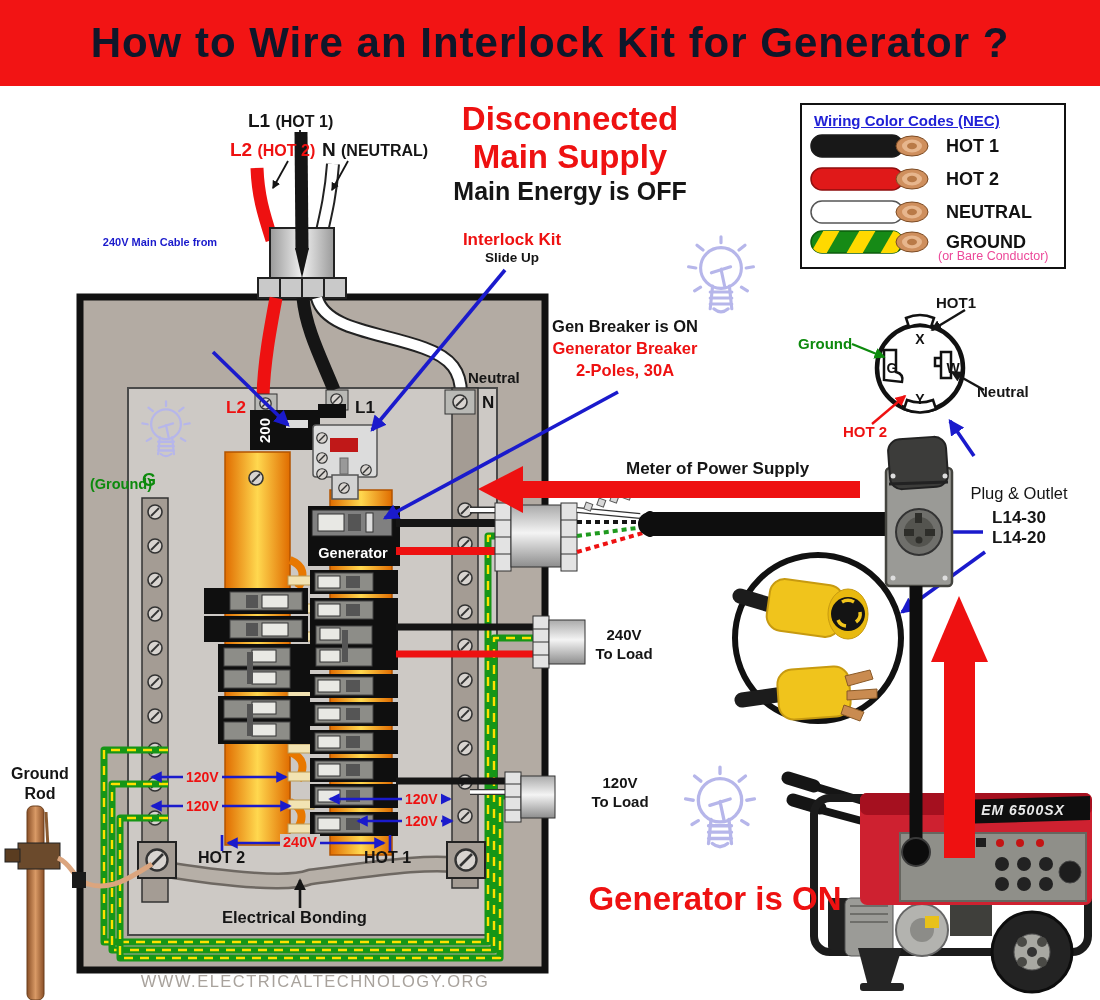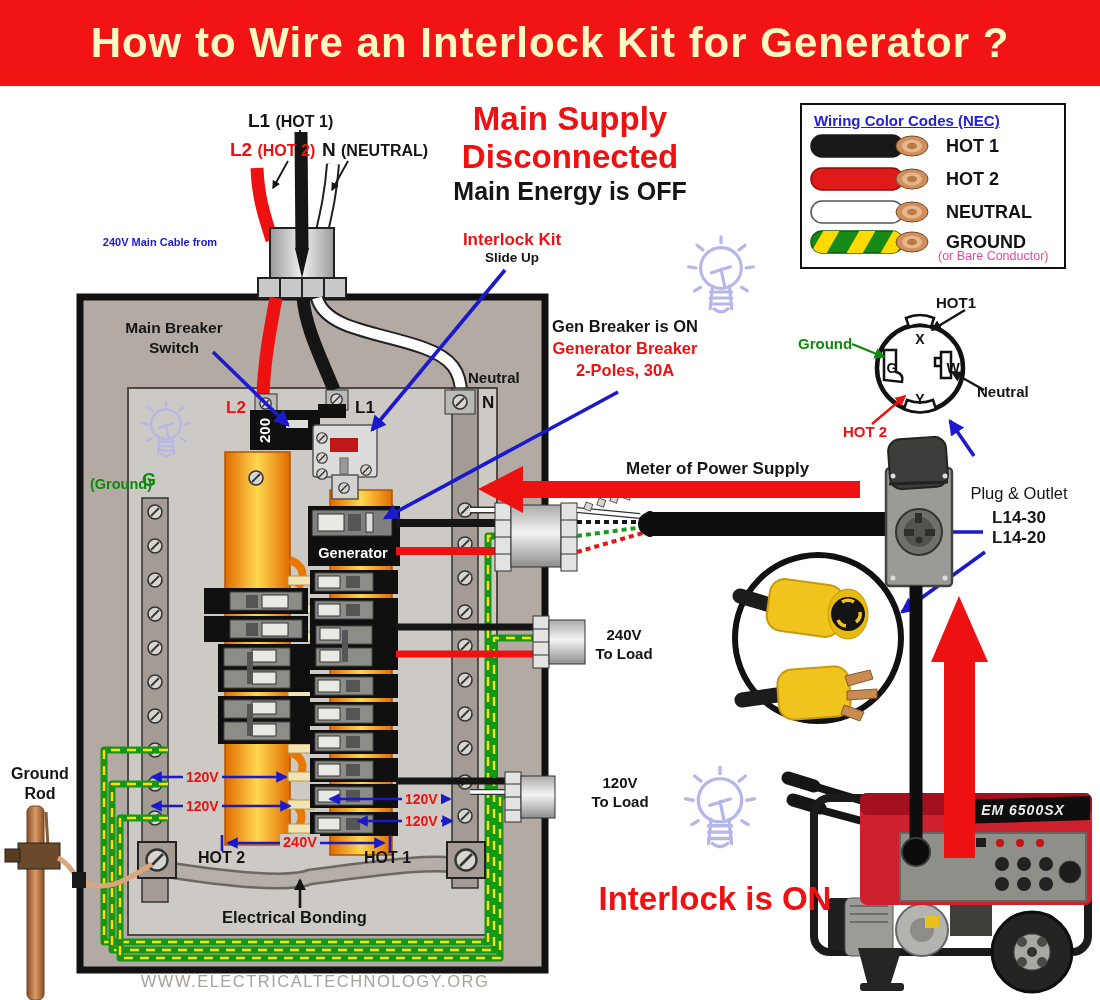--- a/index.html
+++ b/index.html
@@ -2,21 +2,21 @@
 <html><head>
 <meta charset="utf-8">
 <style>
   html,body{margin:0;padding:0;background:#fff;}
   .stage{position:relative;width:1100px;height:1000px;background:#fff;overflow:hidden;
          font-family:"Liberation Sans",sans-serif;}
   .abs{position:absolute;}
   svg{display:block;}
   svg text{font-family:"Liberation Sans",sans-serif;}
   .hdr{left:0;top:0;width:1100px;height:86px;background:#f21414;display:flex;align-items:center;justify-content:center;}
-  .hdr-t{color:#fef9c3;font-size:42px;font-weight:800;letter-spacing:1px;white-space:nowrap;}
+  .hdr-t{color:#0f172a;font-size:42px;font-weight:800;letter-spacing:1px;white-space:nowrap;}
   .lbl{white-space:nowrap;line-height:1.15;}
   .b{font-weight:bold;}
   .red{color:#ee1111;} .blue{color:#1a1acc;} .green{color:#0d8a0d;} .blk{color:#151515;}
   .ctr{text-align:center;}
   .status-l12{font-size:33px;font-weight:800;color:#ee1111;line-height:1.15;}
   .status-l3{font-size:25px;font-weight:600;color:#151515;line-height:1.1;margin-top:2px;}
   .chip{background:#cdc9c5;padding:0 3px;font-weight:bold;font-size:14px;color:#ee1111;}
   .codes{left:800px;top:103px;width:262px;height:162px;border:2px solid #111;background:#fff;}
   .codes-title{position:absolute;left:12px;top:7px;font-size:15px;font-weight:bold;color:#2121d6;text-decoration:underline;}
   .code-row{position:absolute;left:8px;display:flex;align-items:center;height:26px;}
@@ -456,38 +456,34 @@
   <span>L1</span>&nbsp;<span style="font-size:16px">(HOT 1)</span>
 </div>
 <div class="abs lbl b red" style="left:230px;top:139px;font-size:19px">
   <span>L2</span>&nbsp;<span style="font-size:16px">(HOT 2)</span>
 </div>
 <div class="abs lbl b blk" style="left:322px;top:139px;font-size:19px">
   <span>N</span>&nbsp;<span style="font-size:16px">(NEUTRAL)</span>
 </div>
 
 <div class="abs ctr" style="left:438px;top:100px;width:264px">
+  <div class="status-l12">Disconnected</div>
   <div class="status-l12">Main Supply</div>
-  <div class="status-l12">Disconnected</div>
   <div class="status-l3">Main Energy is OFF</div>
 </div>
 
 <div class="abs ctr lbl b blue" style="left:44px;top:231px;width:232px;font-size:11px;line-height:22px">
   <div>240V Main Cable from</div>
 </div>
 
 <div class="abs ctr" style="left:452px;top:230px;width:120px">
   <div class="b red" style="font-size:17px">Interlock Kit</div>
   <div class="blk" style="font-size:13.5px;font-weight:600">Slide Up</div>
 </div>
 
-<div class="abs ctr b blk" style="left:112px;top:318px;width:124px;font-size:15.5px;line-height:20px">
-  <div>Main Breaker</div>
-  <div>Switch</div>
-</div>
 
 <div class="abs ctr b" style="left:536px;top:315px;width:178px;font-size:16.5px;line-height:22px">
   <div class="blk">Gen Breaker is ON</div>
   <div class="red">Generator Breaker</div>
   <div class="red">2-Poles, 30A</div>
 </div>
 
 <div class="abs lbl b blk" style="left:626px;top:459px;font-size:17px">Meter of Power Supply</div>
 
 <div class="abs ctr" style="left:958px;top:484px;width:122px">
@@ -524,21 +520,21 @@
 <div class="abs ctr b blk" style="left:574px;top:773px;width:92px;font-size:15px;line-height:19px">
   <div>120V</div>
   <div>To Load</div>
 </div>
 
 <div class="abs ctr blk" style="left:0px;top:764px;width:80px;font-size:16px;font-weight:600;line-height:20px">
   <div>Ground</div>
   <div>Rod</div>
 </div>
 
-<div class="abs ctr genon" style="left:560px;top:880px;width:310px">Interlock is ON</div>
+<div class="abs ctr genon" style="left:560px;top:880px;width:310px">Generator is ON</div>
 
 <div class="abs ctr" style="left:115px;top:972px;width:400px">
   <span class="footer-t">WWW.ELECTRICALTECHNOLOGY.ORG</span>
 </div>
 
 <div class="abs codes">
   <div class="codes-title">Wiring Color Codes (NEC)</div>
   <div class="code-row" style="top:28px">
     <svg class="swatch" viewBox="0 0 128 26">
       <rect x="1" y="2" width="92" height="22" rx="11" fill="#181818" stroke="#1b1b1b" stroke-width="1.5"></rect>

